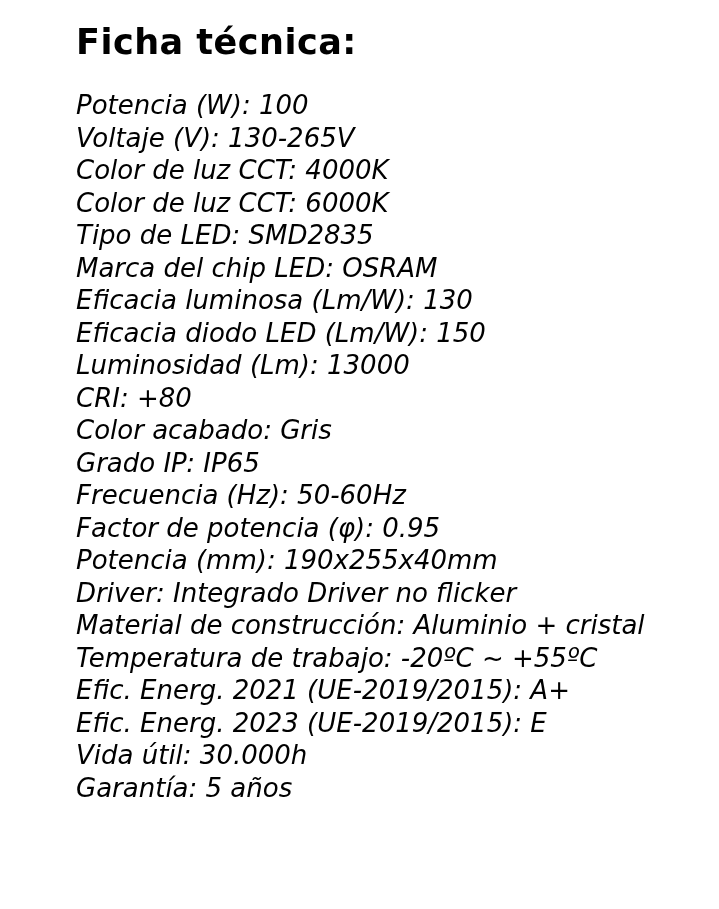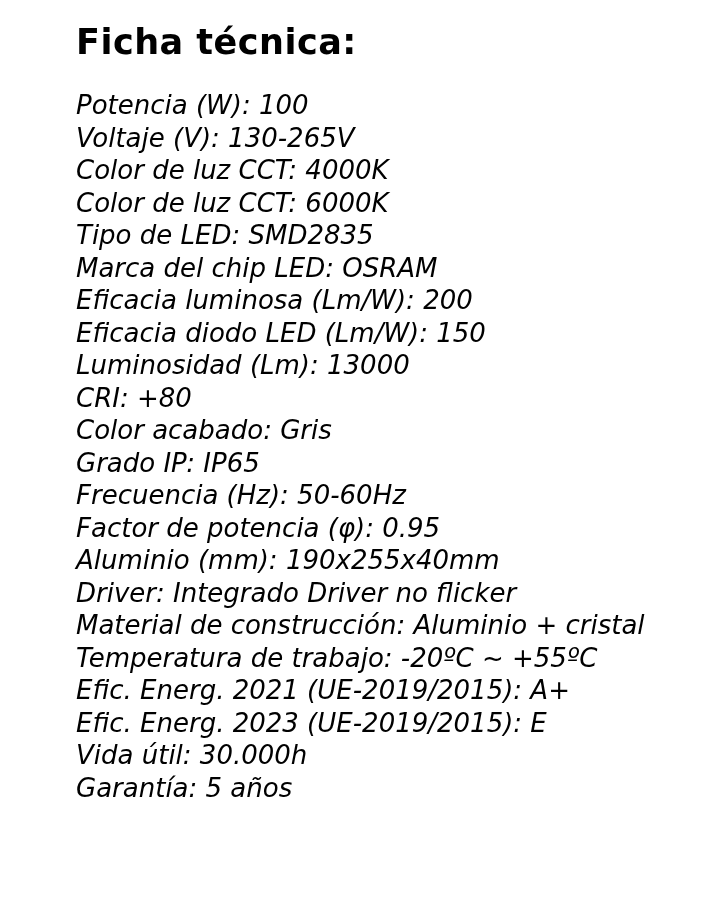--- a/index.html
+++ b/index.html
@@ -45,29 +45,29 @@
 
 <div class="sheet">
   <h1 class="title">Ficha técnica:</h1>
   <div class="spec-list">
       <div class="spec-line">Potencia (W): 100</div>
       <div class="spec-line">Voltaje (V): 130-265V</div>
       <div class="spec-line">Color de luz CCT: 4000K</div>
       <div class="spec-line">Color de luz CCT: 6000K</div>
       <div class="spec-line">Tipo de LED: SMD2835</div>
       <div class="spec-line">Marca del chip LED: OSRAM</div>
-      <div class="spec-line">Eficacia luminosa (Lm/W): 200</div>
+      <div class="spec-line">Eficacia luminosa (Lm/W): 130</div>
       <div class="spec-line">Eficacia diodo LED (Lm/W): 150</div>
       <div class="spec-line">Luminosidad (Lm): 13000</div>
       <div class="spec-line">CRI: +80</div>
       <div class="spec-line">Color acabado: Gris</div>
       <div class="spec-line">Grado IP: IP65</div>
       <div class="spec-line">Frecuencia (Hz): 50-60Hz</div>
       <div class="spec-line">Factor de potencia (φ): 0.95</div>
-      <div class="spec-line">Aluminio (mm): 190x255x40mm</div>
+      <div class="spec-line">Potencia (mm): 190x255x40mm</div>
       <div class="spec-line">Driver: Integrado Driver no flicker</div>
       <div class="spec-line">Material de construcción: Aluminio + cristal</div>
       <div class="spec-line">Temperatura de trabajo: -20ºC ~ +55ºC</div>
       <div class="spec-line">Efic. Energ. 2021 (UE-2019/2015): A+</div>
       <div class="spec-line">Efic. Energ. 2023 (UE-2019/2015): E</div>
       <div class="spec-line">Vida útil: 30.000h</div>
       <div class="spec-line">Garantía: 5 años</div>
     </div>
 </div>
 

